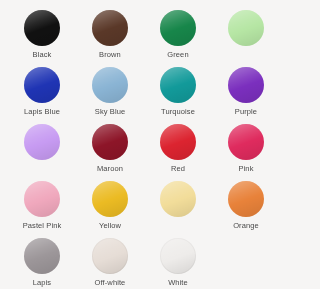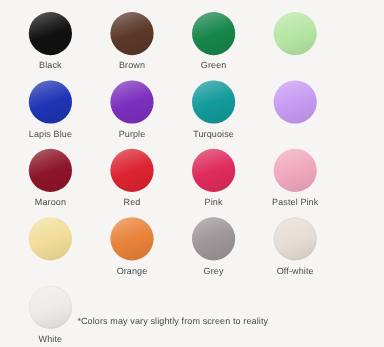--- a/index.html
+++ b/index.html
@@ -97,26 +97,30 @@
         <div class="swatch-label">Green</div>
       </div>
       <div class="swatch-cell">
         <div class="dot" style="background: rgb(182, 230, 164);"></div>
       </div>
       <div class="swatch-cell">
         <div class="dot" style="background: rgb(31, 52, 180);"></div>
         <div class="swatch-label">Lapis Blue</div>
       </div>
       <div class="swatch-cell">
-        <div class="dot" style="background: rgb(123, 47, 190);"></div>
-        <div class="swatch-label">Purple</div>
+        <div class="dot" style="background: rgb(138, 180, 212);"></div>
+        <div class="swatch-label">Sky Blue</div>
       </div>
       <div class="swatch-cell">
         <div class="dot" style="background: rgb(18, 154, 154);"></div>
         <div class="swatch-label">Turquoise</div>
+      </div>
+      <div class="swatch-cell">
+        <div class="dot" style="background: rgb(123, 47, 190);"></div>
+        <div class="swatch-label">Purple</div>
       </div>
       <div class="swatch-cell">
         <div class="dot" style="background: rgb(199, 155, 242);"></div>
       </div>
       <div class="swatch-cell">
         <div class="dot" style="background: rgb(141, 21, 40);"></div>
         <div class="swatch-label">Maroon</div>
       </div>
       <div class="swatch-cell">
         <div class="dot" style="background: rgb(220, 36, 48);"></div>
@@ -124,35 +128,38 @@
       </div>
       <div class="swatch-cell">
         <div class="dot" style="background: rgb(223, 43, 94);"></div>
         <div class="swatch-label">Pink</div>
       </div>
       <div class="swatch-cell">
         <div class="dot" style="background: rgb(240, 168, 189);"></div>
         <div class="swatch-label">Pastel Pink</div>
       </div>
       <div class="swatch-cell">
+        <div class="dot" style="background: rgb(235, 187, 35);"></div>
+        <div class="swatch-label">Yellow</div>
+      </div>
+      <div class="swatch-cell">
         <div class="dot" style="background: rgb(242, 221, 154);"></div>
       </div>
       <div class="swatch-cell">
         <div class="dot" style="background: rgb(232, 130, 58);"></div>
         <div class="swatch-label">Orange</div>
       </div>
       <div class="swatch-cell">
         <div class="dot" style="background: rgb(156, 150, 153);"></div>
-        <div class="swatch-label">Grey</div>
+        <div class="swatch-label">Lapis</div>
       </div>
       <div class="swatch-cell">
         <div class="dot" style="background: rgb(230, 221, 214); box-shadow: rgba(0, 0, 0, 0.04) 0px 0px 0px 1px inset;"></div>
         <div class="swatch-label">Off-white</div>
       </div>
       <div class="swatch-cell">
         <div class="dot" style="background: rgb(238, 236, 234); box-shadow: rgba(0, 0, 0, 0.04) 0px 0px 0px 1px inset;"></div>
         <div class="swatch-label">White</div>
       </div>
     </div>
 
-  <div class="footnote">*Colors may vary slightly from screen to reality</div>
 
 </div>
 
 </body></html>

